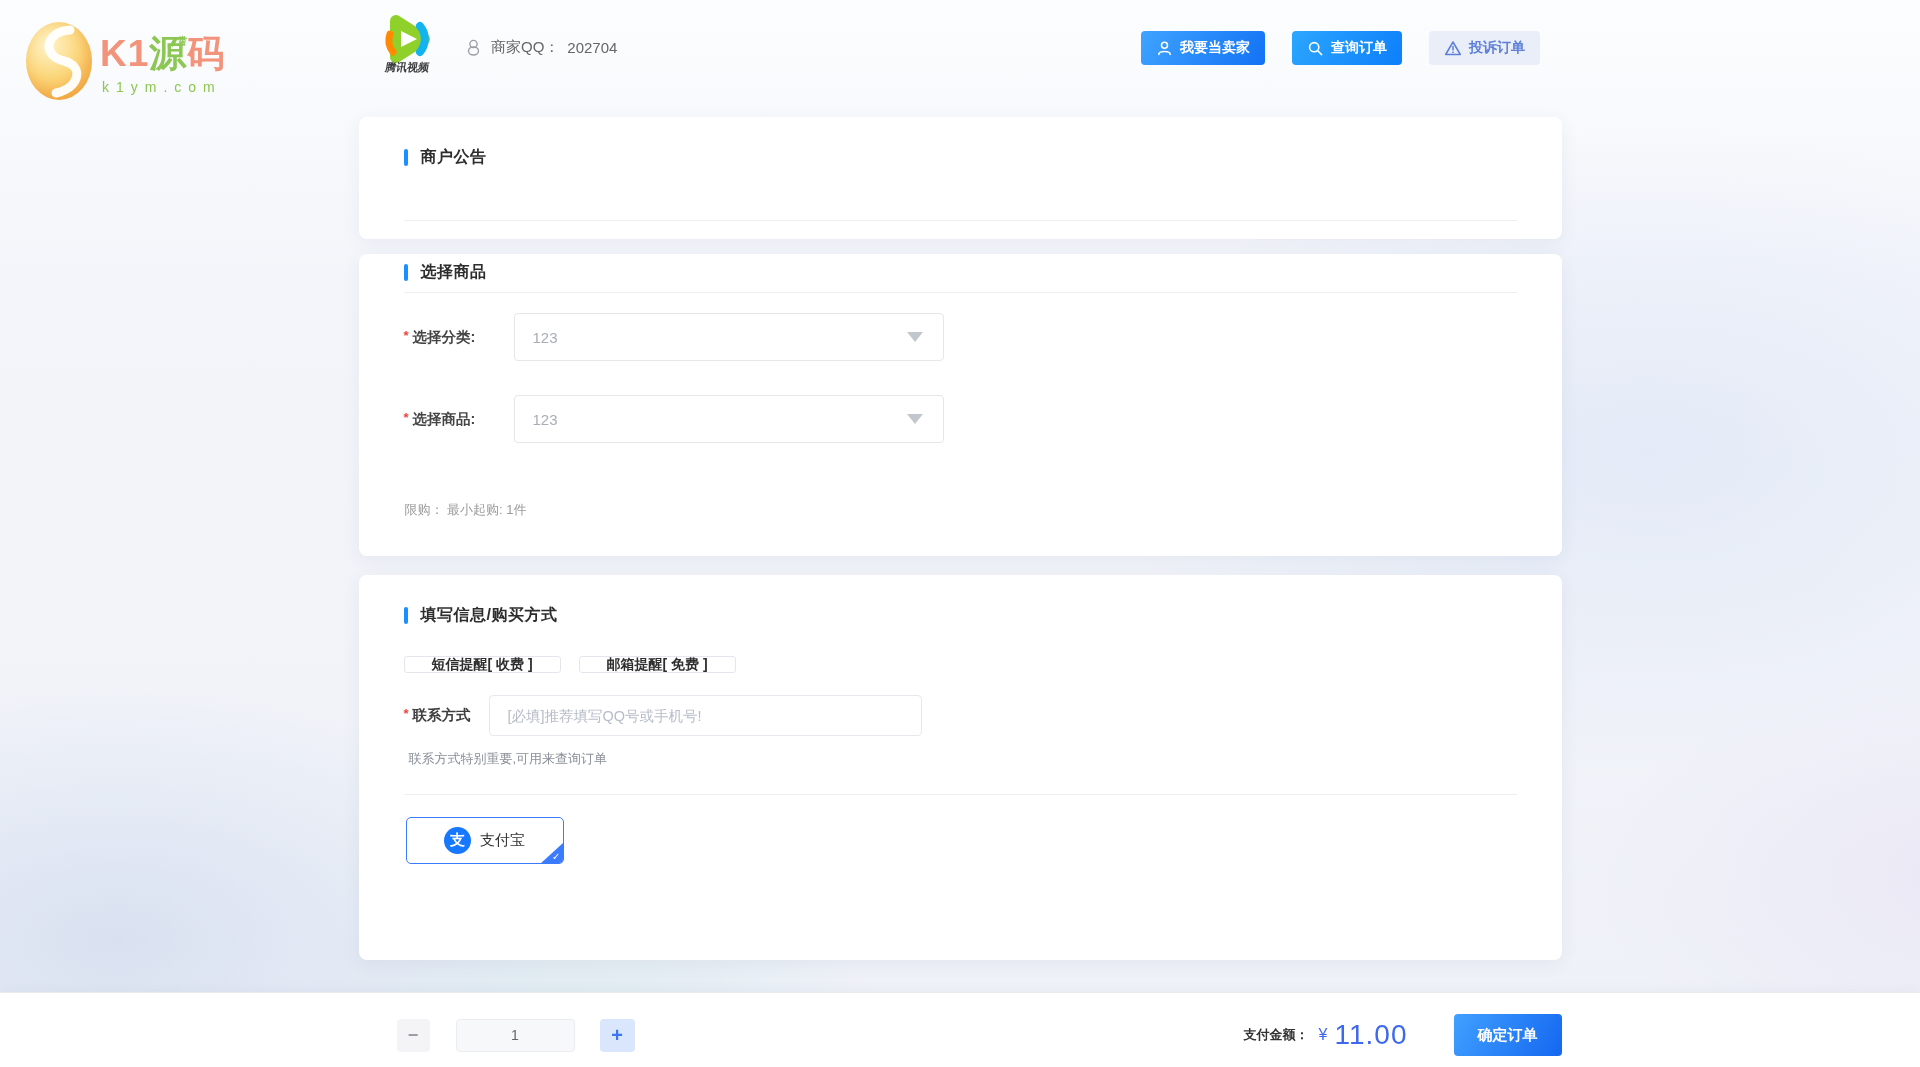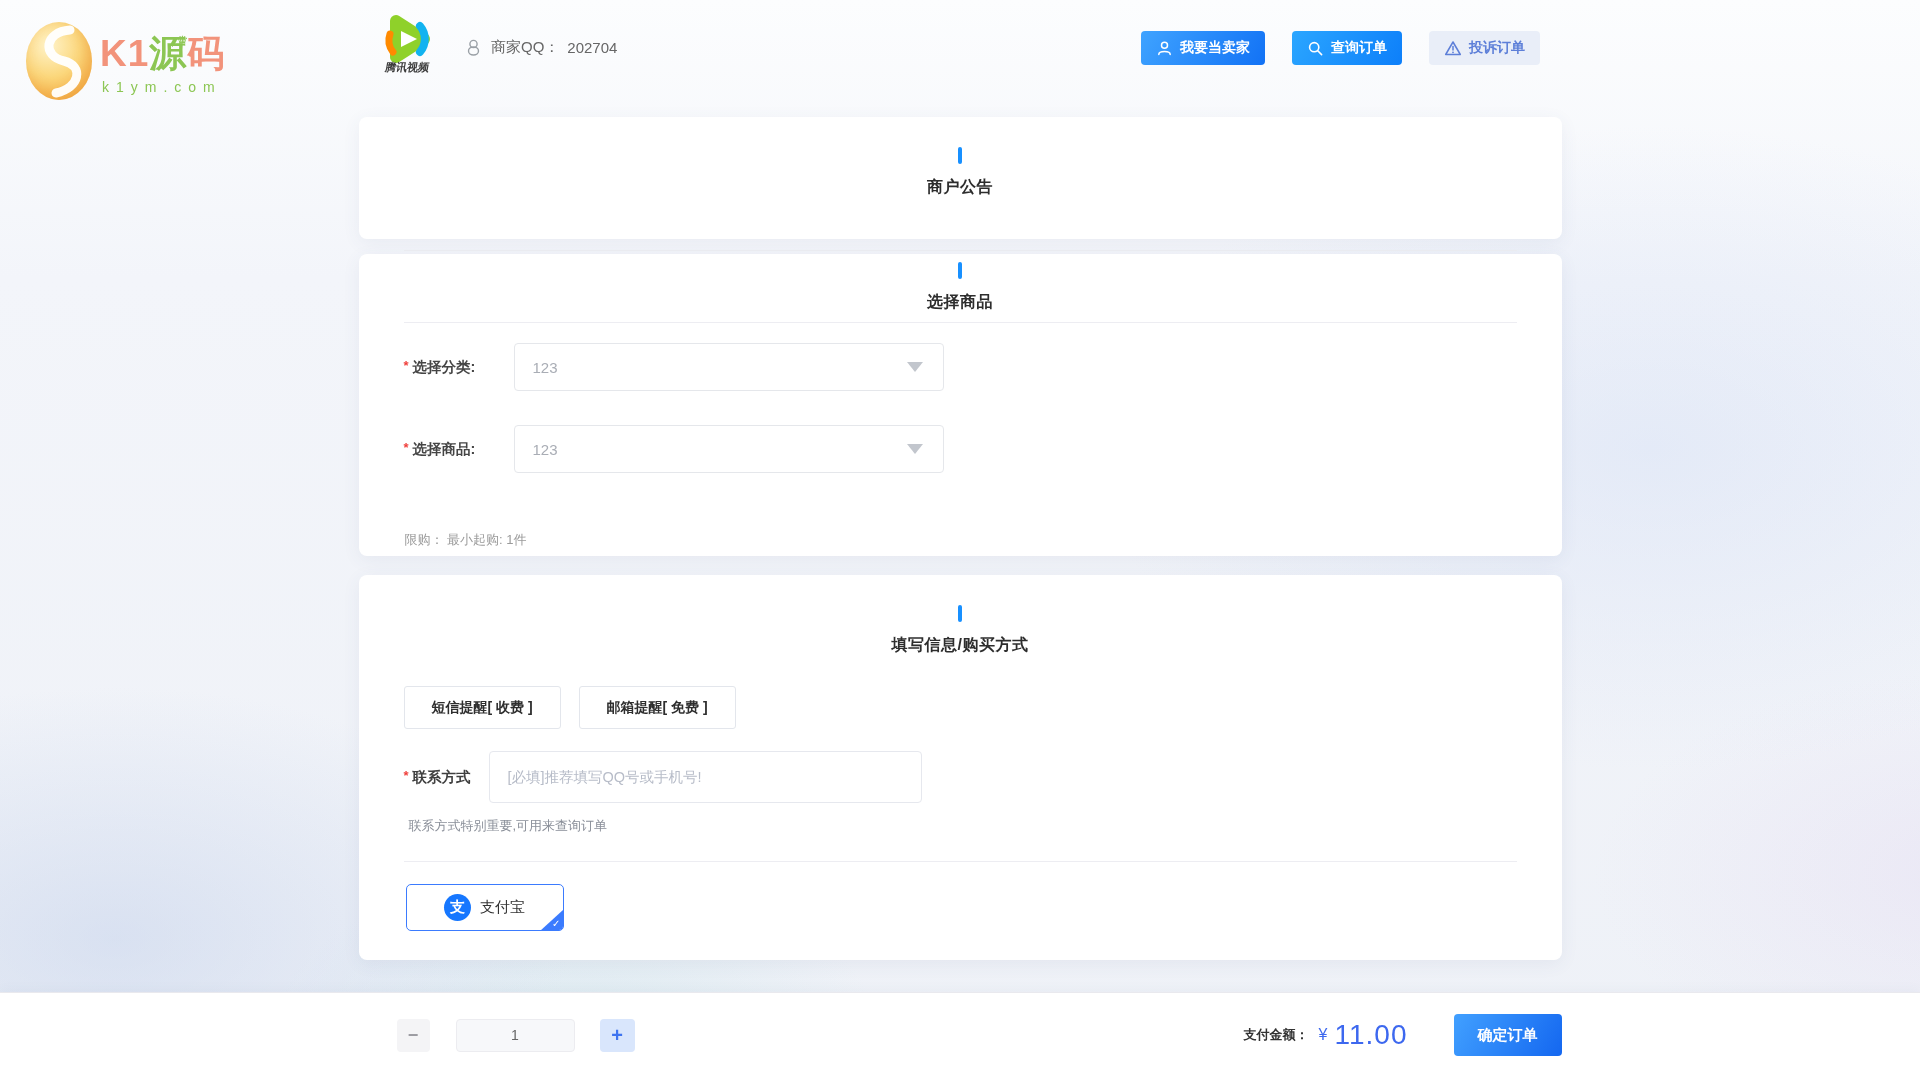--- a/index.html
+++ b/index.html
@@ -36,46 +36,46 @@
           font-size:14px; font-weight:bold; cursor:pointer; font-family:inherit; }
   .hbtn-blue1 { background:linear-gradient(120deg,#3fa3ff 0%,#1272f5 100%); color:#fff; }
   .hbtn-blue2 { background:linear-gradient(120deg,#2ba6ff 0%,#0d7ffa 100%); color:#fff; }
   .hbtn-light { background:#e9eef8; color:#5d7fd8; }
   
   .main { width:1203px; margin:23px auto 0; }
   .card { background:#fff; border-radius:8px; box-shadow:0 4px 18px rgba(70,90,130,.07); padding:0 45px; }
   .card-announcement { height:122px; margin-bottom:15px; }
   .card-product { height:302px; margin-bottom:19px; }
   .card-info { height:385px; }
-  .sec-title { display:flex; align-items:center; gap:13px;flex-direction:column; }
+  .sec-title { display:flex; align-items:center; gap:13px; }
   .pt30 { padding-top:30px; } .pt16 { padding-top:8px; }
   .sec-bar { width:4px; height:17px; border-radius:2px; background:#1890ff; }
   .sec-title h2 { font-size:16px; color:#2d2d2d; font-weight:bold; letter-spacing:.5px; }
   .divider { height:1px; background:#ededf2; }
   .d-ann { margin-top:52px; }
   .d-prod { margin-top:9px; }
   .d-info { margin-top:26px; }
   
   .form-row { display:flex; align-items:center; }
   .fr1 { margin-top:20px; } .fr2 { margin-top:34px; }
   .flabel { width:110px; font-size:14.5px; color:#454545; font-weight:600; }
   .req { color:#f0403c; font-size:13px; margin-right:4px; vertical-align:2px; }
   .select { width:430px; height:48px; border:1px solid #e5e7eb; border-radius:4px; background:#fff;
             display:flex; align-items:center; padding:0 20px 0 18px; cursor:pointer; position:relative; }
   .sel-val { color:#a9adb5; font-size:15px; flex:1; }
   .caret { width:0; height:0; border-left:8px solid transparent; border-right:8px solid transparent; border-top:10px solid #c2c6cd; }
   .limit { margin-top:58px; color:#9a9a9a; font-size:13px; margin-left:1px; }
   
   .tabs { display:flex; gap:18px; margin-top:30px; }
-  .tab { min-width:157px; height:43px; background:#fff; border:1px solid #e3e6ec; border-radius:3px;
+  .tab { min-width:157px; height:17px; background:#fff; border:1px solid #e3e6ec; border-radius:3px;
          display:flex; align-items:center; justify-content:center; font-size:14px; font-weight:bold; color:#2e2e2e;
          cursor:pointer; padding:0 12px; font-family:inherit; }
   .contact-row { display:flex; align-items:center; margin-top:22px; }
   .contact-label { width:85px; font-size:14.5px; color:#3f3f3f; font-weight:600; }
-  .contact-input { width:433px; height:52px; border:1px solid #e6e8ee; border-radius:4px; padding:0 18px;
+  .contact-input { width:433px; height:41px; border:1px solid #e6e8ee; border-radius:4px; padding:0 18px;
                    font-size:14.5px; color:#333; outline:none; font-family:inherit; }
   .contact-input::placeholder { color:#b7bcc8; }
   .contact-note { margin-top:14px; margin-left:5px; color:#8a8f99; font-size:13px; }
   .pay-label { margin-top:25px; margin-left:2px; font-size:14px; font-weight:600; color:#555; }
   .alipay-btn { margin-top:22px; margin-left:2px; width:158px; height:47px; border:1.5px solid #3b7bfe; border-radius:5px;
                 background:#fff; display:flex; align-items:center; justify-content:center; gap:9px;
                 position:relative; cursor:pointer; overflow:hidden; font-family:inherit; }
   .alipay-ic { width:27px; height:27px; border-radius:50%; background:#1677ff; color:#fff; font-size:15px; font-weight:bold;
                display:flex; align-items:center; justify-content:center; }
   .alipay-txt { font-size:15px; color:#333; }

